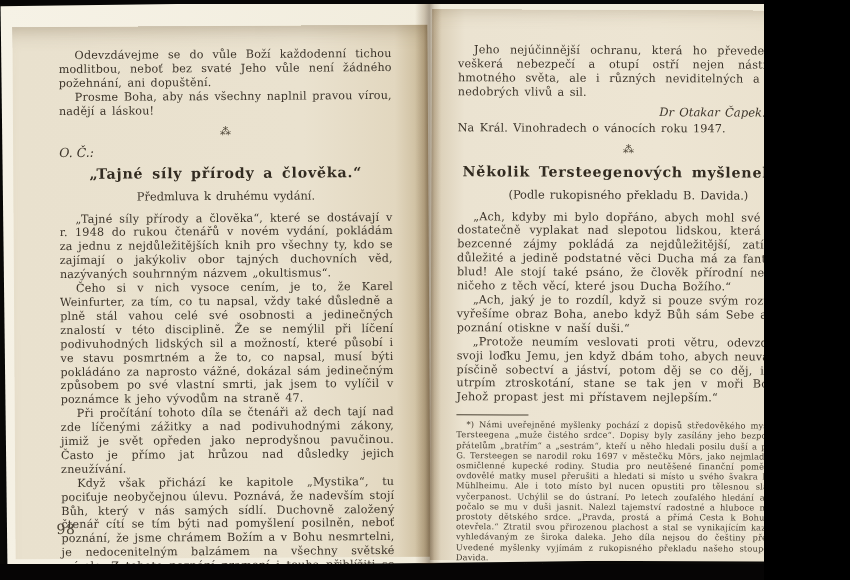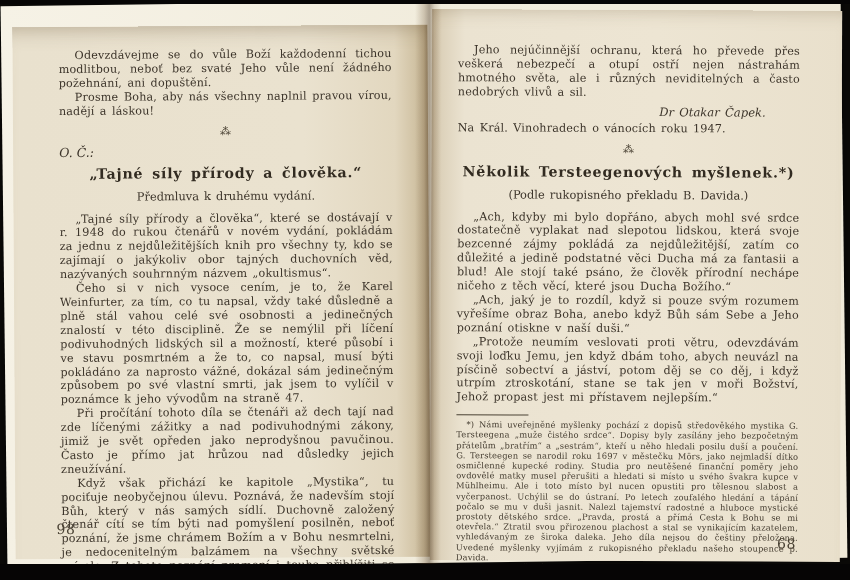--- a/index.html
+++ b/index.html
@@ -1,17 +1,17 @@
 <!DOCTYPE html>
 <html><head>
 <meta charset="utf-8">
 <style>
   html,body{margin:0;padding:0;background:#000;}
   .scene{
-    position:relative;width:850px;height:580px;overflow:hidden;
+    position:relative;width:764px;height:580px;overflow:hidden;
     background:#0b0a08;
     font-family:"DejaVu Serif","Liberation Serif",serif;
   }
   
   .under-paper{
     position:absolute;left:4px;top:1px;width:840px;height:562px;
     background:linear-gradient(100deg,#f6f2e6 0%,#f1ecdc 50%,#efe9d8 100%);
     transform:rotate(-0.7deg);
     box-shadow:0 0 8px rgba(0,0,0,.6);
   }

